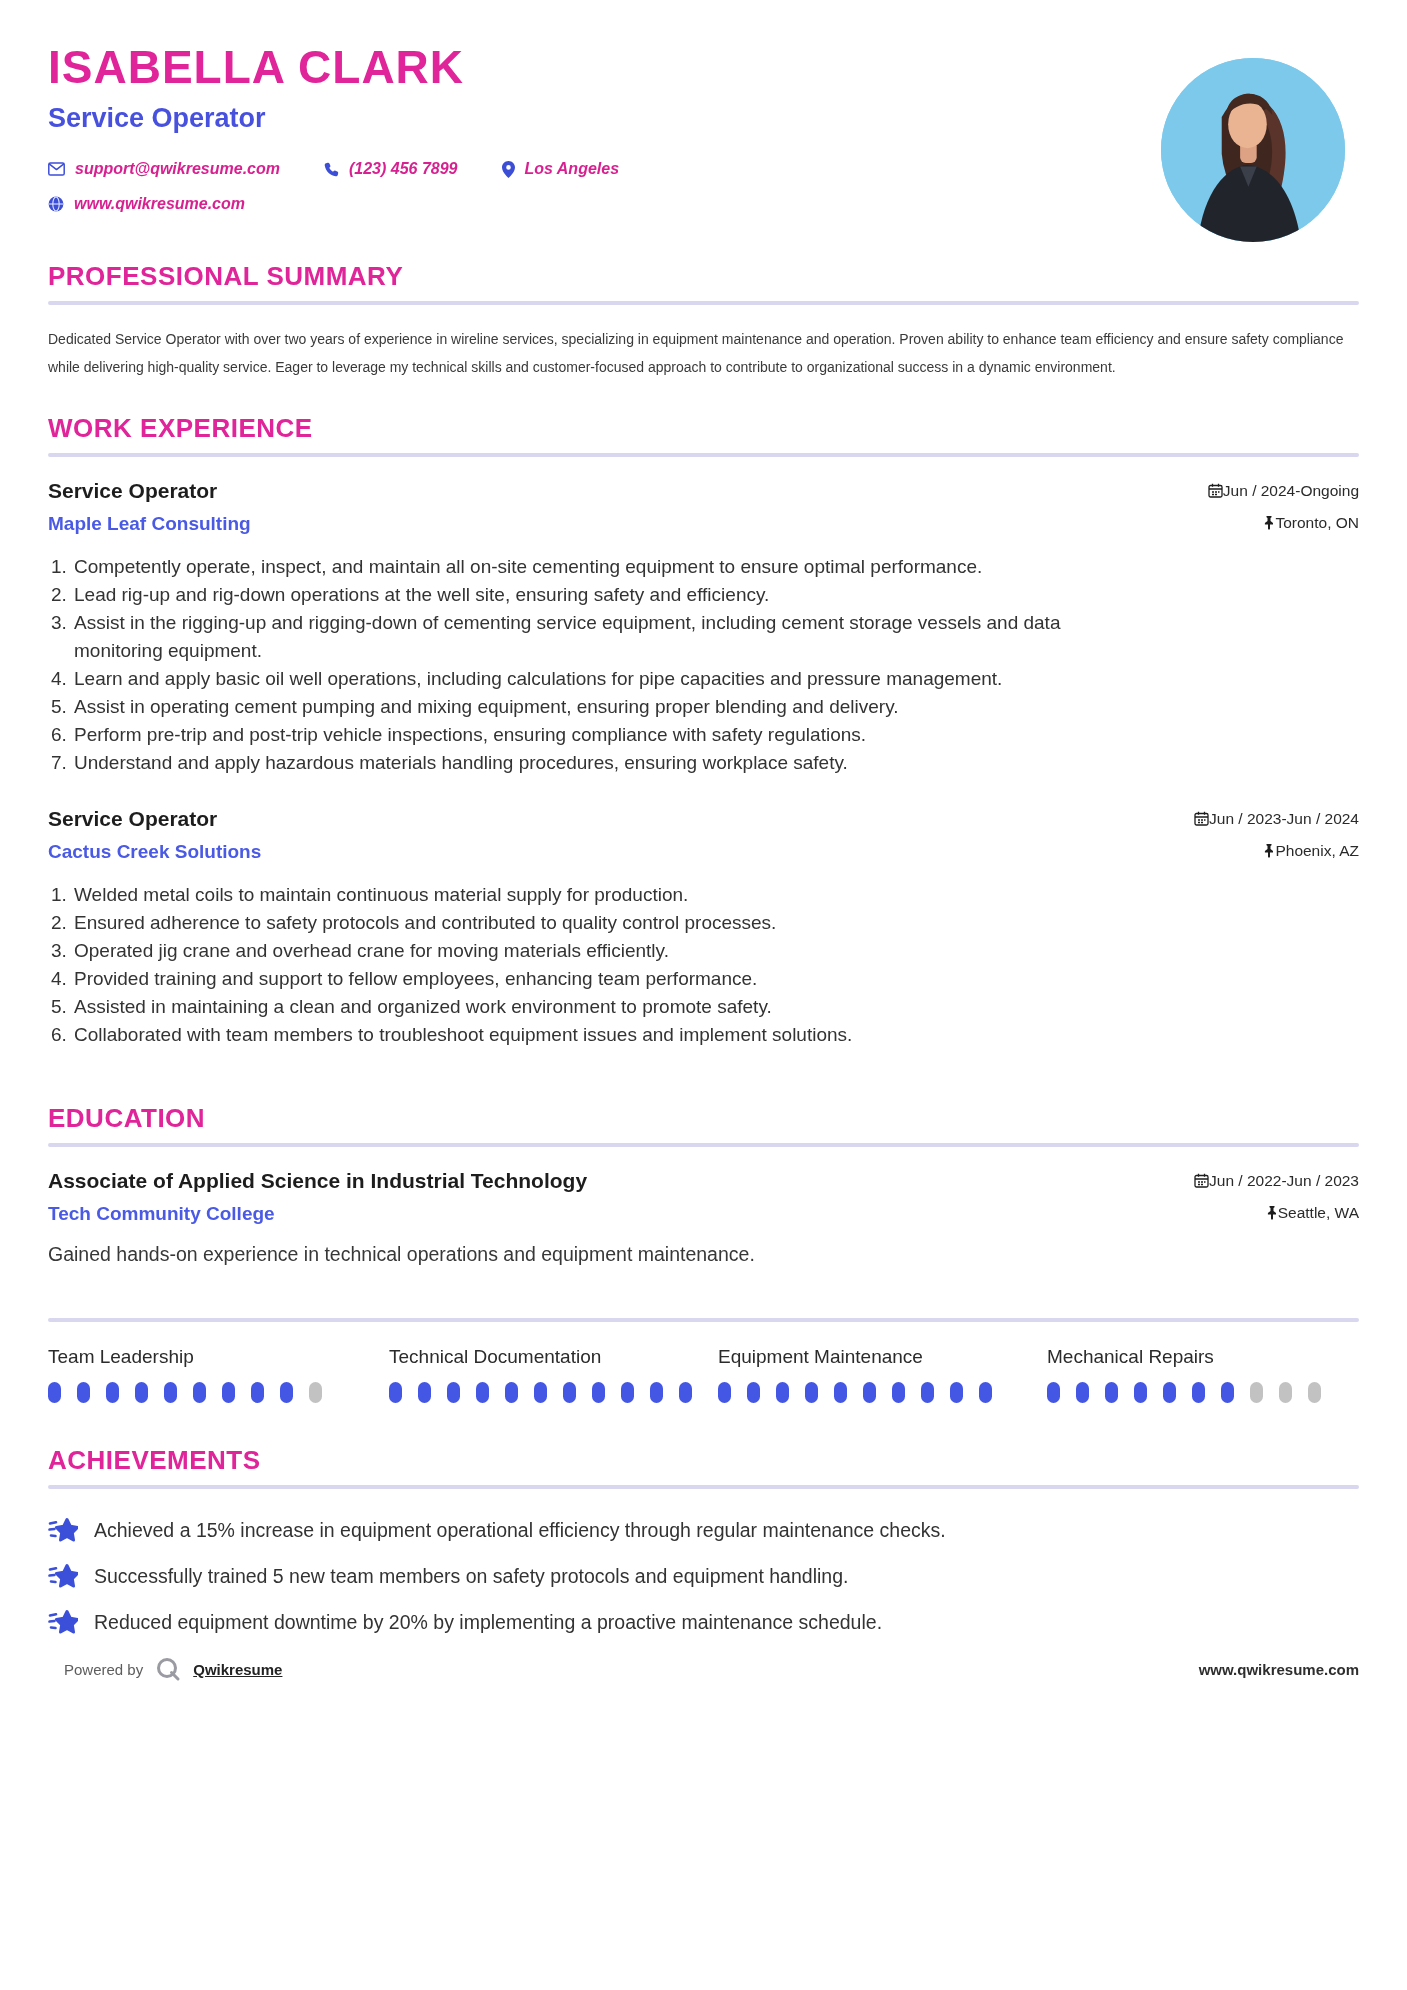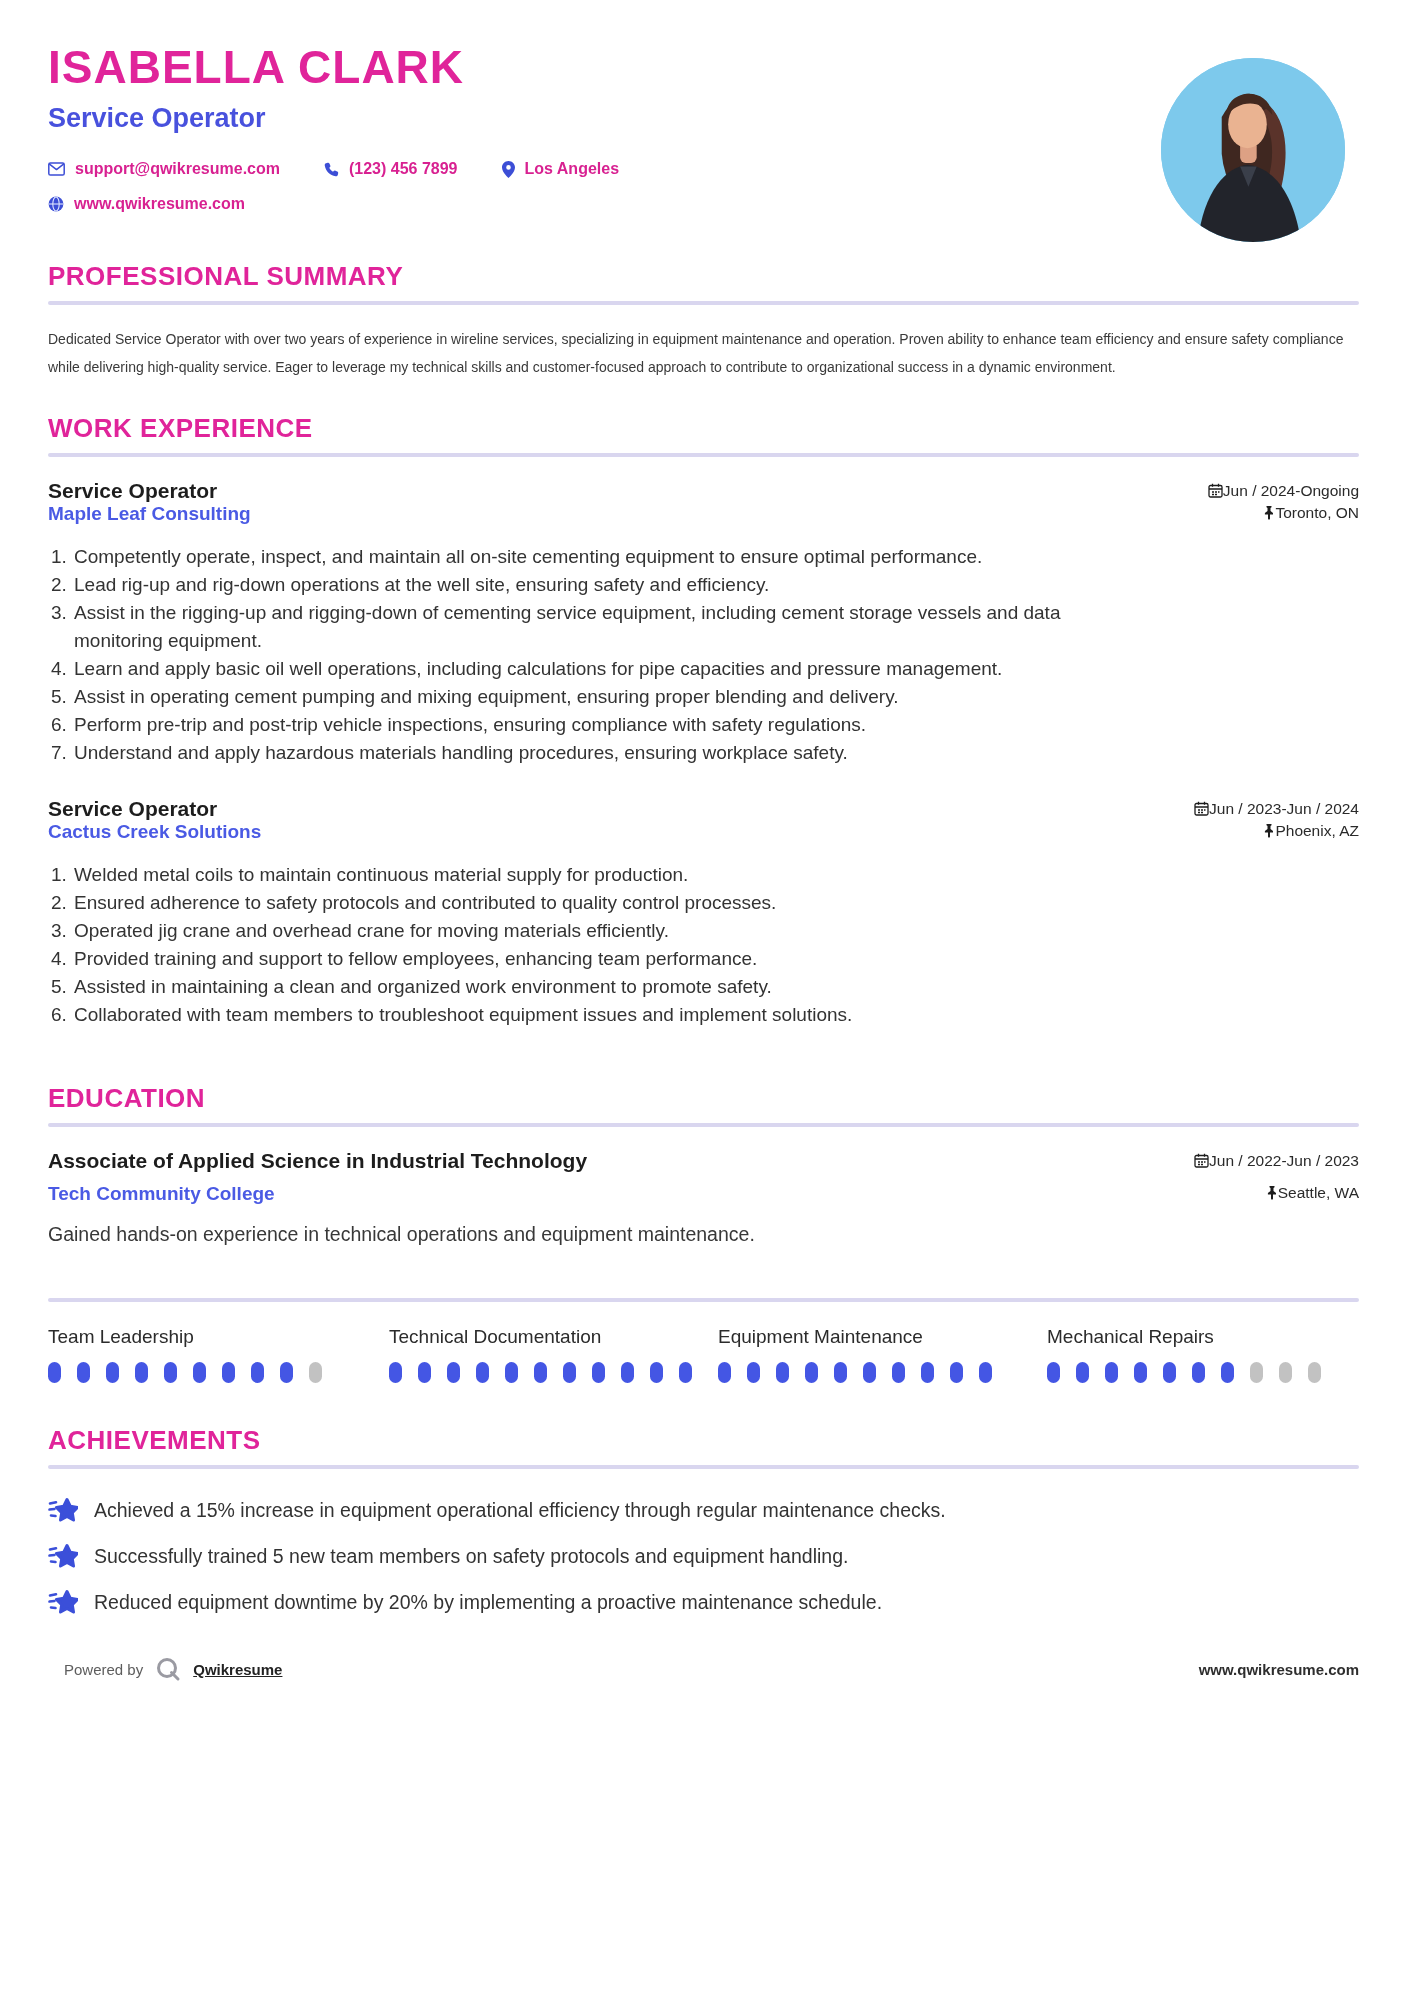--- a/index.html
+++ b/index.html
@@ -17,39 +17,39 @@
   *{box-sizing:border-box;margin:0;padding:0;}
   html,body{background:#ffffff;}
   body{font-family:"Liberation Sans","DejaVu Sans",sans-serif;color:var(--body-text);}
   .page{position:relative;width:1407px;height:1740px;background:#fff;padding:44px 48px 0 48px;overflow:hidden;}
 
   
   .name{font-size:46px;font-weight:800;letter-spacing:1px;color:var(--accent-pink);line-height:1.0;}
   .job-title{font-size:27px;font-weight:700;color:var(--accent-blue);margin-top:13px;}
   .contact-row{display:flex;align-items:center;gap:44px;margin-top:26px;}
   .contact-row.second{margin-top:17px;}
-  .contact-item{display:inline-flex;align-items:center;gap:10px;font-size:16px;font-weight:600;color:var(--contact-pink);cursor:pointer;}
+  .contact-item{display:inline-flex;align-items:center;gap:10px;font-size:16px;font-weight:600;color:var(--contact-pink);cursor:pointer;font-style:italic;}
   .contact-item .ic{display:inline-flex;color:var(--icon-indigo);}
   .photo{position:absolute;top:58px;right:62px;width:184px;height:184px;border-radius:50%;overflow:hidden;background:var(--photo-bg);}
   .photo svg{display:block;width:100%;height:100%;}
 
   
   .section{margin-top:0;}
   .sec-head{font-size:26px;font-weight:800;letter-spacing:0.5px;color:var(--accent-pink);line-height:1;}
   .sec-rule{height:4px;background:var(--divider);border-radius:2px;margin-top:12px;}
 
   .summary-sec{margin-top:50px;}
   .summary-text{margin-top:20px;font-size:14px;line-height:28px;color:var(--body-text);}
 
   .work-sec{margin-top:34px;}
   .job{margin-top:22px;}
   .job + .job{margin-top:30px;}
   .row-between{display:flex;justify-content:space-between;align-items:baseline;}
   .role{font-size:21px;font-weight:700;color:#1d1d1d;}
-  .company{font-size:19px;font-weight:600;color:var(--link-blue);}
+  .company{font-size:19px;font-weight:600;color:var(--link-blue);margin-top:10px;}
   .meta{display:inline-flex;align-items:center;font-size:15.5px;color:#2a2a2a;white-space:nowrap;}
   .meta .ic{display:inline-flex;color:#1d1d1d;}
   .bullets{margin-top:18px;padding-left:24px;max-width:1030px;}
   .bullets li{font-size:19px;line-height:28px;color:#333;padding-left:2px;}
 
   .edu-sec{margin-top:56px;}
   .degree{font-size:21px;font-weight:700;color:#1d1d1d;margin-top:22px;}
   .school{font-size:19px;font-weight:600;color:var(--link-blue);margin-top:10px;}
   .edu-desc{font-size:19.5px;color:#383838;margin-top:18px;}
 

